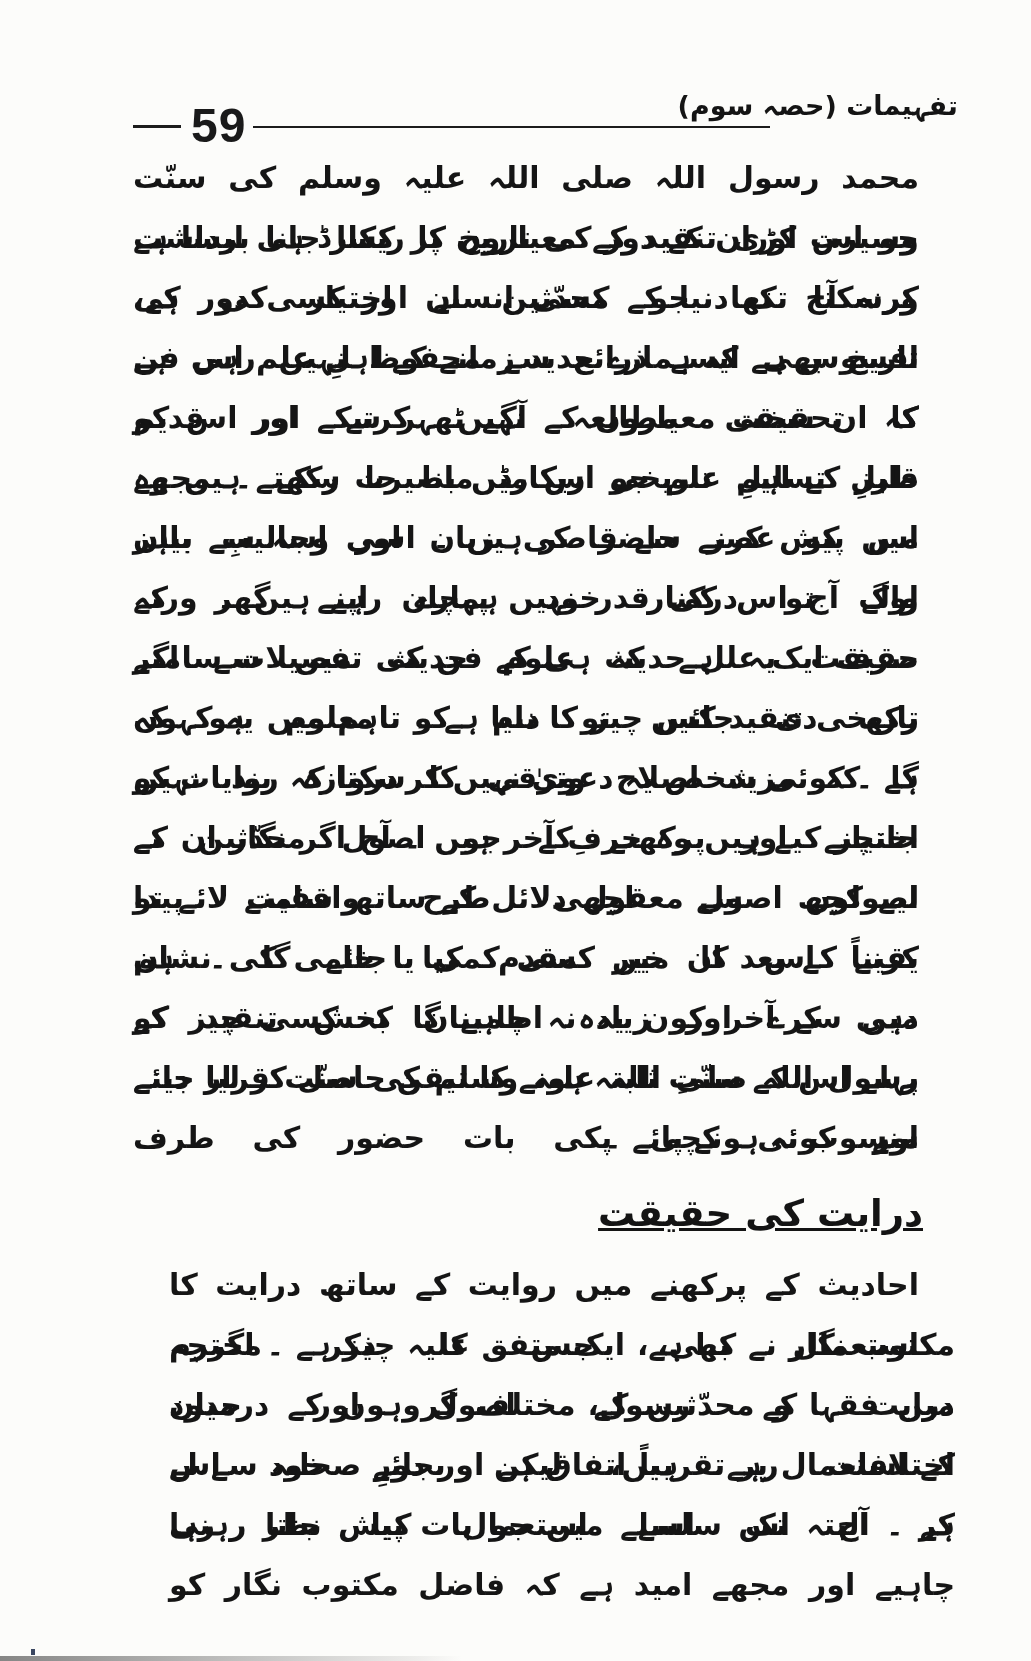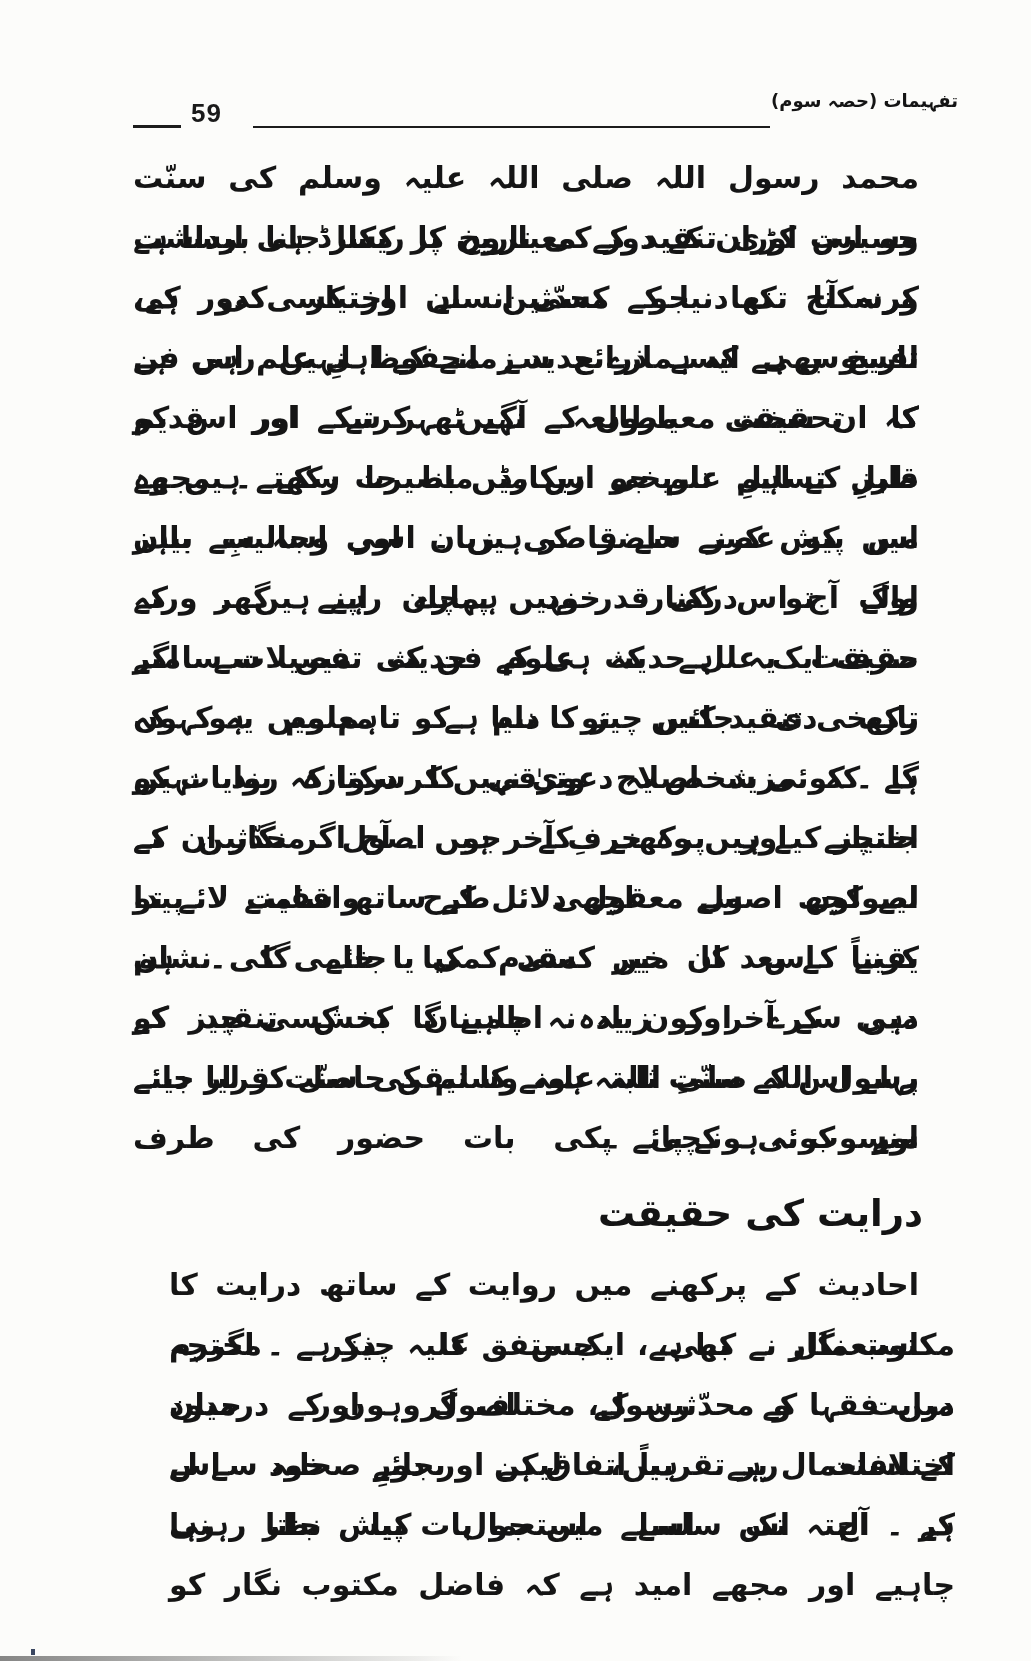--- a/index.html
+++ b/index.html
@@ -17,36 +17,36 @@
   .hdr-dash {
     position: absolute;
     left: 133px; top: 125px;
     width: 48px; height: 3px;
     background: #1c1c1c;
   }
   .hdr-pagenum {
     position: absolute;
     left: 191px; top: 98px;
     font-family: "Liberation Sans", sans-serif;
-    font-size: 26px;
+    font-size: 48px;
     font-weight: 600;
     color: #1a1a1a;
     letter-spacing: 1px;
   }
   .hdr-rule {
     position: absolute;
     left: 253px; top: 126px;
     width: 517px; height: 2px;
     background: #1c1c1c;
   }
   .hdr-title {
     position: absolute;
     right: 73px; top: 90px;
     direction: rtl;
-    font-size: 18px;
+    font-size: 27px;
     font-weight: 700;
     color: #141414;
     white-space: nowrap;
   }
   
   .para {
     position: absolute;
     left: 133px;
     width: 786px;
     direction: rtl;
@@ -74,20 +74,21 @@
     position: absolute;
     left: 133px; top: 1175px;
     width: 790px;
     height: 78px;
     line-height: 78px;
     direction: rtl;
     text-align: right;
     font-size: 37px;
     font-weight: 700;
     color: #141414;
+    text-decoration: underline;
   }
   
   .scan-shadow {
     position: absolute;
     left: 0; bottom: 0;
     width: 462px; height: 5px;
     background: linear-gradient(to right,
       rgba(55,55,55,0.60) 0%,
       rgba(110,110,110,0.35) 60%,
       rgba(150,150,150,0.15) 90%,

